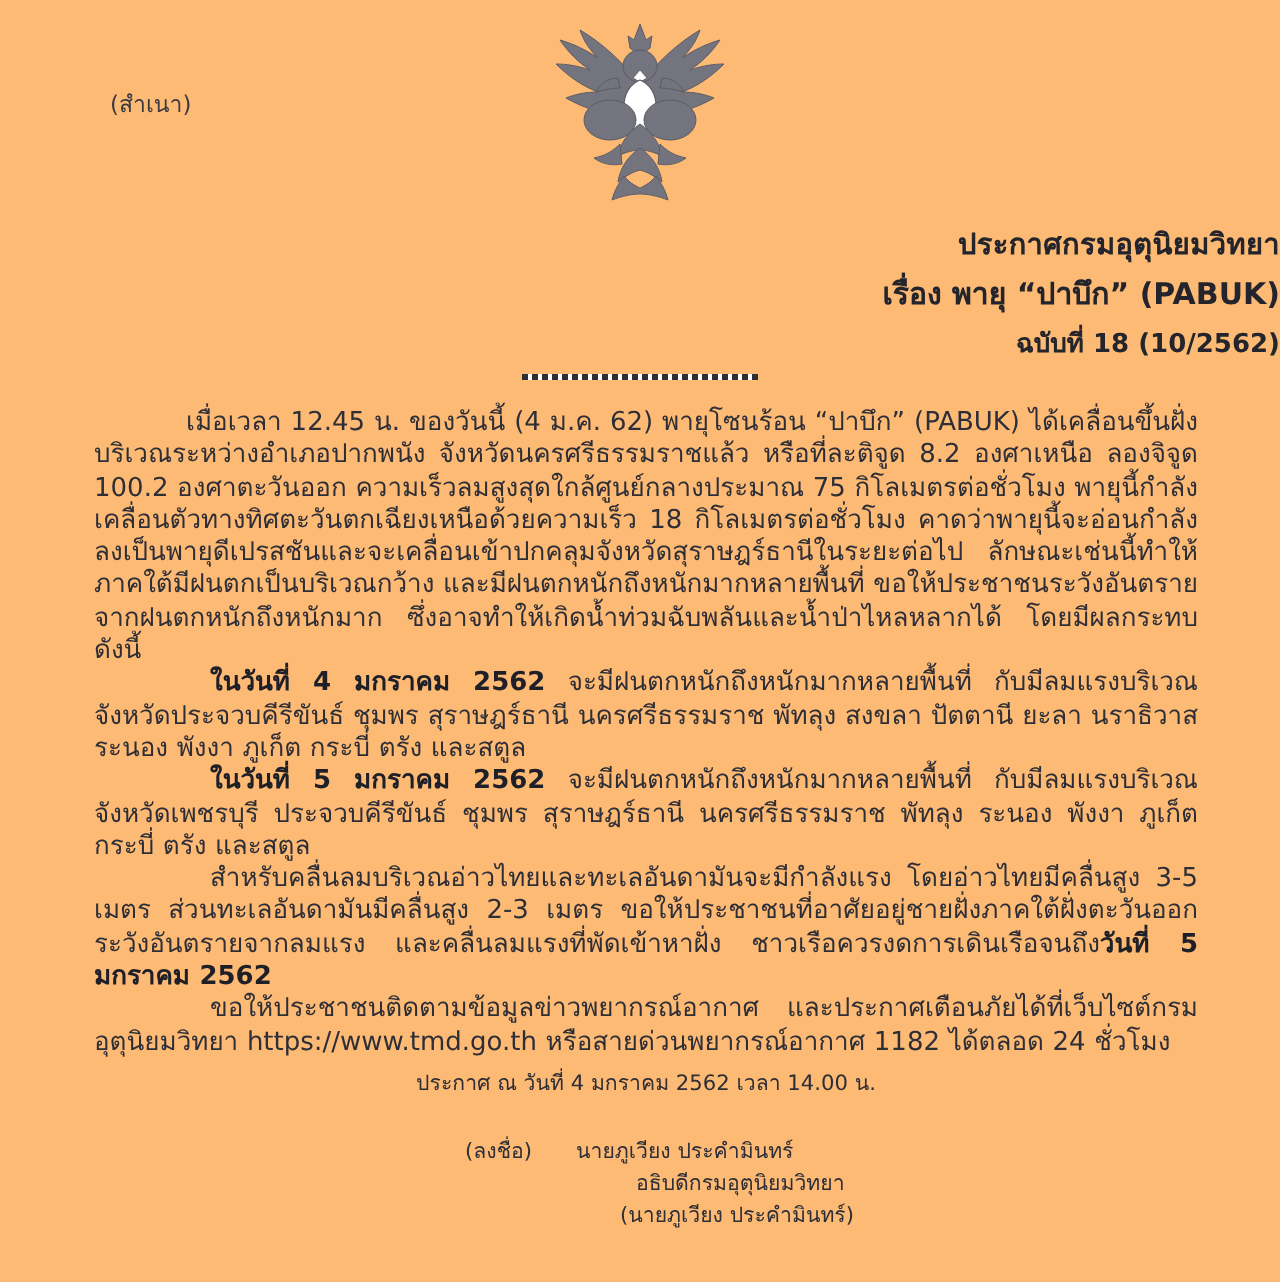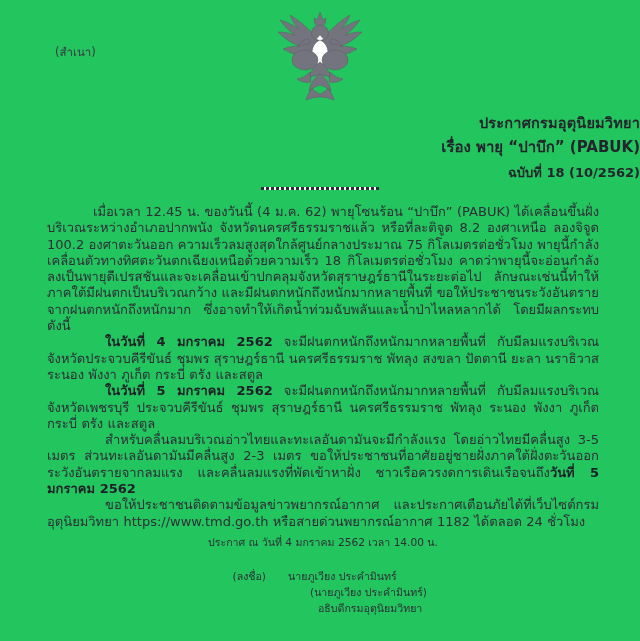--- a/index.html
+++ b/index.html
@@ -14,21 +14,21 @@
     font-family: "DejaVu Sans", "Liberation Sans", sans-serif;
     color: #2b2b33;
     overflow: hidden;
   }
 
   .page {
     position: relative;
     width: 640px;
     height: 641px;
     box-sizing: border-box;
-    background: #22c55e;
+    background: #fdba74;
   }
 
   
   .copy-mark {
     position: absolute;
     left: 55px;
     top: 45px;
     font-size: 11.5px;
     line-height: 1.3;
     color: #3a3a42;
@@ -221,17 +221,17 @@
     <div class="gap-s"></div>
 
     <p class="center-line">ประกาศ  ณ วันที่ 4 มกราคม 2562 เวลา 14.00 น.</p>
   </div>
 
   <div class="sign-block">
     <div class="sign-row">
       <div class="sign-label">(ลงชื่อ)</div>
       <div class="sign-value">นายภูเวียง ประคำมินทร์</div>
     </div>
+    <div class="sign-sub narrow">อธิบดีกรมอุตุนิยมวิทยา</div>
     <div class="sign-sub">(นายภูเวียง ประคำมินทร์)</div>
-    <div class="sign-sub narrow">อธิบดีกรมอุตุนิยมวิทยา</div>
   </div>
 
 </div>
 
 </body></html>

